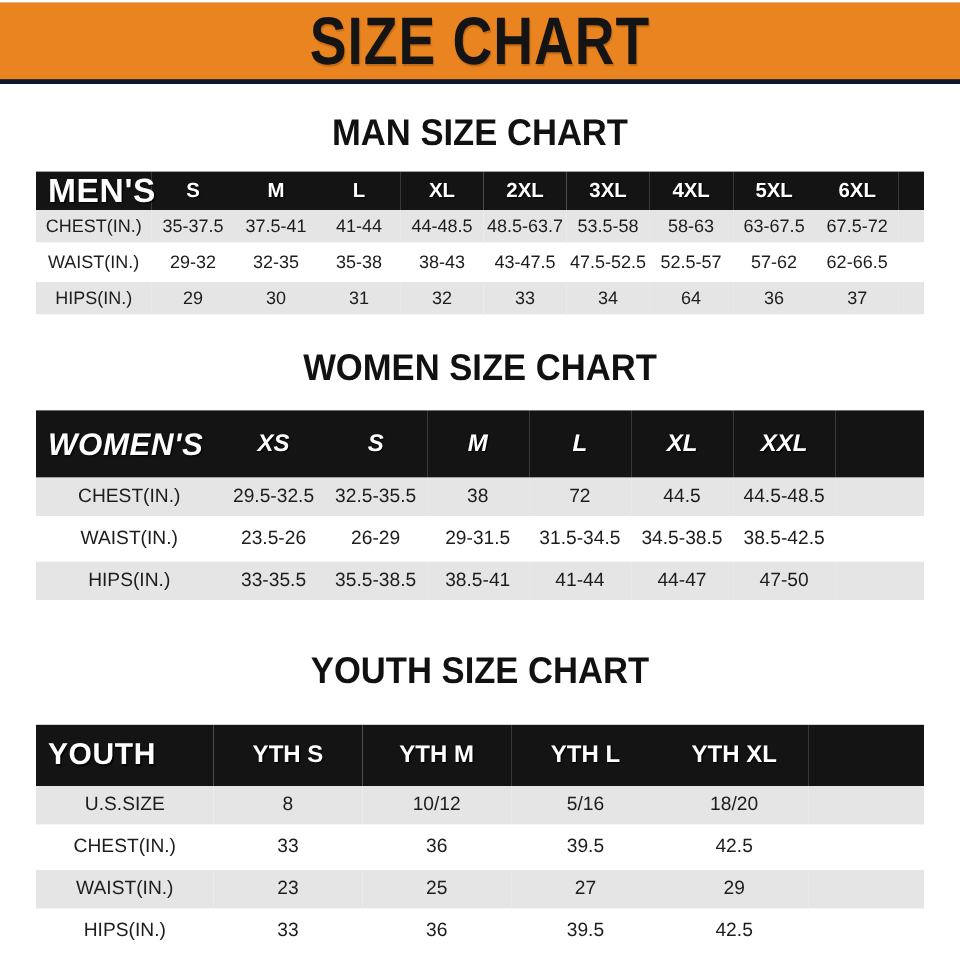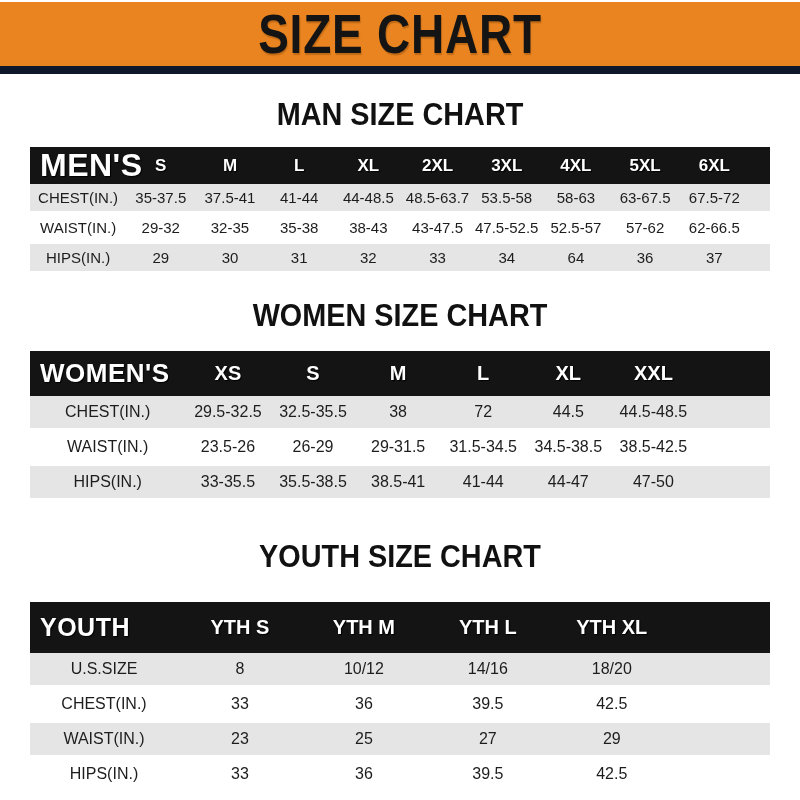--- a/index.html
+++ b/index.html
@@ -13,21 +13,21 @@
     height: 800px;
     overflow: hidden;
     position: relative;
   }
 
   
   .banner {
     margin-top: 2px;
     height: 64px;
     background: #E98420;
-    border-bottom: 8px solid #0f172a;
+    border-bottom: 4px solid #0f172a;
     display: flex;
     align-items: center;
     justify-content: center;
   }
   .banner-title {
     font-size: 56px;
     font-weight: bold;
     color: #141414;
     letter-spacing: 1px;
     transform: scaleX(0.82);
@@ -82,24 +82,24 @@
     text-align: center;
     color: #1d1d1d;
     white-space: nowrap;
   }
   .size-table tbody tr { border-bottom: 3px solid #ffffff; margin-left: 32px; }
   .size-table tbody tr:nth-child(odd)  { background: #E5E5E5; }
   .size-table tbody tr:nth-child(even) { background: #ffffff; }
 
   
   .table-men th { height: 31px; font-size: 17px; }
-  .table-men th.label-th { font-size: 32px; }
+  .table-men th.label-th { font-size: 28px; }
   .table-men td { padding: 5px 0; font-size: 15px; }
 
-  .table-women th { height: 45px; font-size: 20px; }
+  .table-women th { height: 56px; font-size: 20px; font-style: italic; }
   .table-women th.label-th { font-size: 26px; }
   .table-women td { padding: 7px 0; font-size: 16px; }
 
   .table-youth th { height: 51px; font-size: 20px; }
   .table-youth th.label-th { font-size: 25px; }
   .table-youth td { padding: 7px 0; font-size: 16px; }
 
   
   .table-men   col.c-label { width: 13%;   }
   .table-men   col.c-data  { width: 9.35%; }
@@ -285,21 +285,21 @@
           <th class="data-th">YTH L</th>
           <th class="data-th">YTH XL</th>
           <th></th>
         </tr>
       </thead>
       <tbody>
         <tr>
           <td>U.S.SIZE</td>
           <td>8</td>
           <td>10/12</td>
-          <td>14/16</td>
+          <td>5/16</td>
           <td>18/20</td>
           <td></td>
         </tr>
         <tr>
           <td>CHEST(IN.)</td>
           <td>33</td>
           <td>36</td>
           <td>39.5</td>
           <td>42.5</td>
           <td></td>

